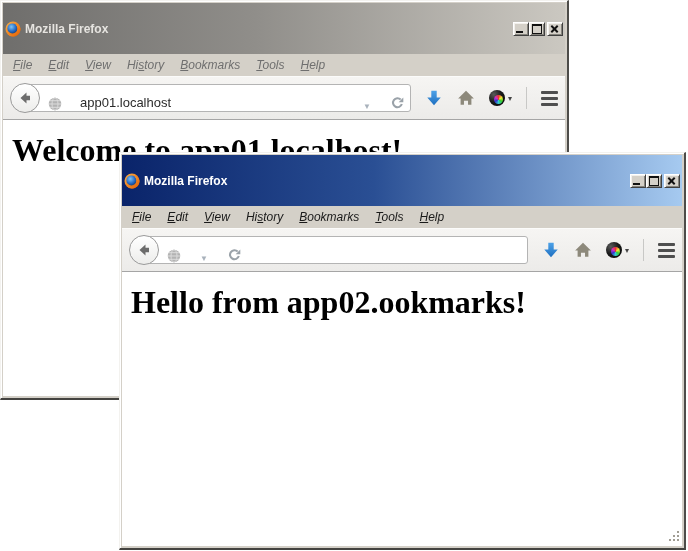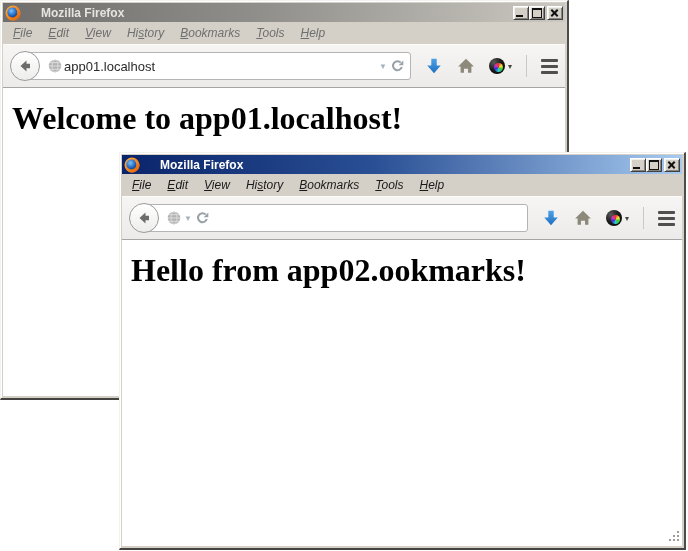--- a/index.html
+++ b/index.html
@@ -8,21 +8,21 @@
 
   
   .win{position:absolute;display:flex;flex-direction:column;background:#d4d0c8;
        border-top:1px solid #f3f2ef;border-left:1px solid #f3f2ef;
        border-right:2px solid #4d4c49;border-bottom:2px solid #444340;
        padding:2px;box-shadow:inset 1px 1px 0 #ffffff;}
   #win1{left:0;top:0;width:562px;height:393px;z-index:1;}
   #win2{left:119px;top:152px;width:560px;height:391px;z-index:2;}
 
   
-  .titlebar{height:19px;display:flex;align-items:center;gap:20px;padding:0 2px;flex:0 0 auto;}
+  .titlebar{height:19px;display:flex;align-items:center;gap:4px;padding:16px 2px;flex:0 0 auto;}
   .active .titlebar{background:linear-gradient(90deg,#0a246a 0%,#2a4f94 45%,#a6caf0 100%);}
   .inactive .titlebar{background:linear-gradient(90deg,#6f6e6c 0%,#908e8a 45%,#cbc8c1 100%);}
   .title-text{font-size:12px;font-weight:bold;white-space:nowrap;}
   .active .title-text{color:#ffffff;}
   .inactive .title-text{color:#e6e4e0;}
   .fx-icon{width:16px;height:16px;flex:0 0 auto;display:inline-block;}
   .win-buttons{margin-left:auto;display:flex;align-items:center;}
   .winbtn{width:16px;height:14px;padding:0;position:relative;background:#d4d0c8;
           border:1px solid;border-color:#ffffff #404040 #404040 #ffffff;
           box-shadow:inset 1px 1px 0 #f2f0ec, inset -1px -1px 0 #85837c;margin-left:0;}
@@ -43,21 +43,21 @@
 
   
   .navbar{height:42px;flex:0 0 auto;display:flex;align-items:center;
           background:linear-gradient(#f6f5f3,#ecebe9);
           border-top:1px solid #fbfbfa;border-bottom:1px solid #a5a5a5;padding:0 7px;}
   .back{width:30px;height:30px;border-radius:50%;flex:0 0 auto;z-index:2;padding:0;
         background:linear-gradient(#ffffff,#ededeb);border:1px solid #9a9a9a;
         display:flex;align-items:center;justify-content:center;}
   .urlbar{flex:1 1 auto;height:26px;margin-left:-15px;padding-left:22px;padding-right:4px;
           background:#fff;border:1px solid #b4b4b4;border-radius:3px;
-          display:flex;align-items:center;gap:0;min-width:0;}
+          display:flex;align-items:flex-end;gap:16px;min-width:0;}
   .globe{width:14px;height:14px;flex:0 0 auto;}
   .url-input{flex:1 1 auto;border:none;outline:none;background:transparent;
              font-family:"Liberation Sans",sans-serif;font-size:13px;color:#2b2b2b;min-width:0;}
   .url-drop{flex:0 0 auto;font-size:8px;color:#a9b2bc;padding:0 3px;cursor:default;}
   .reload{flex:0 0 auto;width:16px;height:16px;background:none;border:none;padding:0;
           display:flex;align-items:center;justify-content:center;}
   .toolbtn{background:none;border:none;padding:0;margin-left:14px;flex:0 0 auto;
            display:flex;align-items:center;justify-content:center;height:24px;}
   .ext-ball{width:16px;height:16px;border-radius:50%;display:inline-block;position:relative;
             background:radial-gradient(circle at 30% 28%,#5a5a5a 0%,#1b1b1b 45%,#000 100%);}

